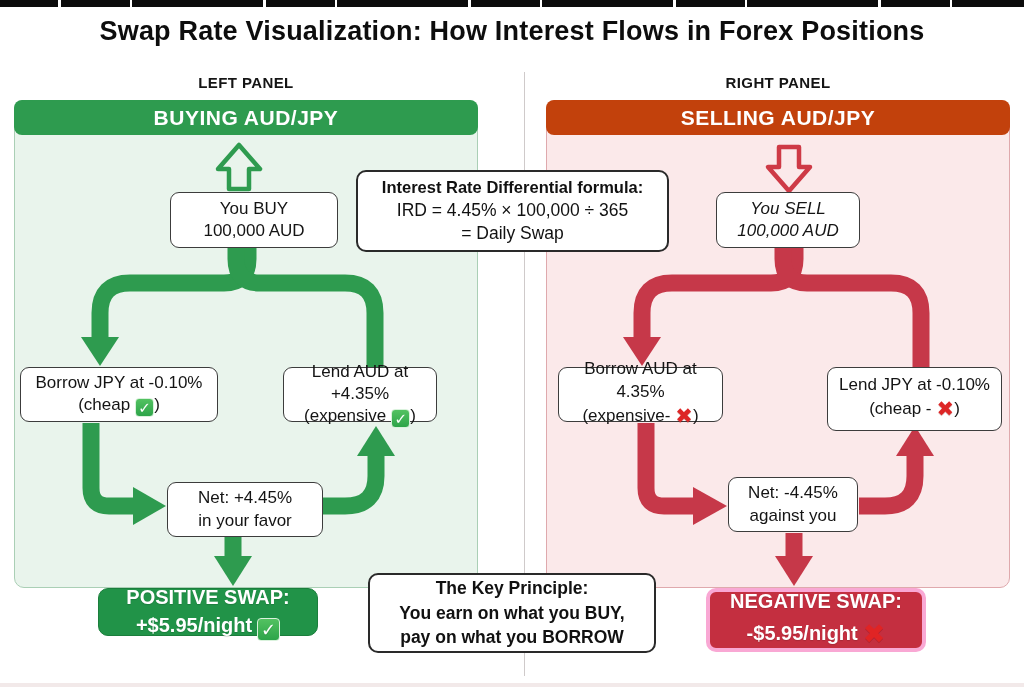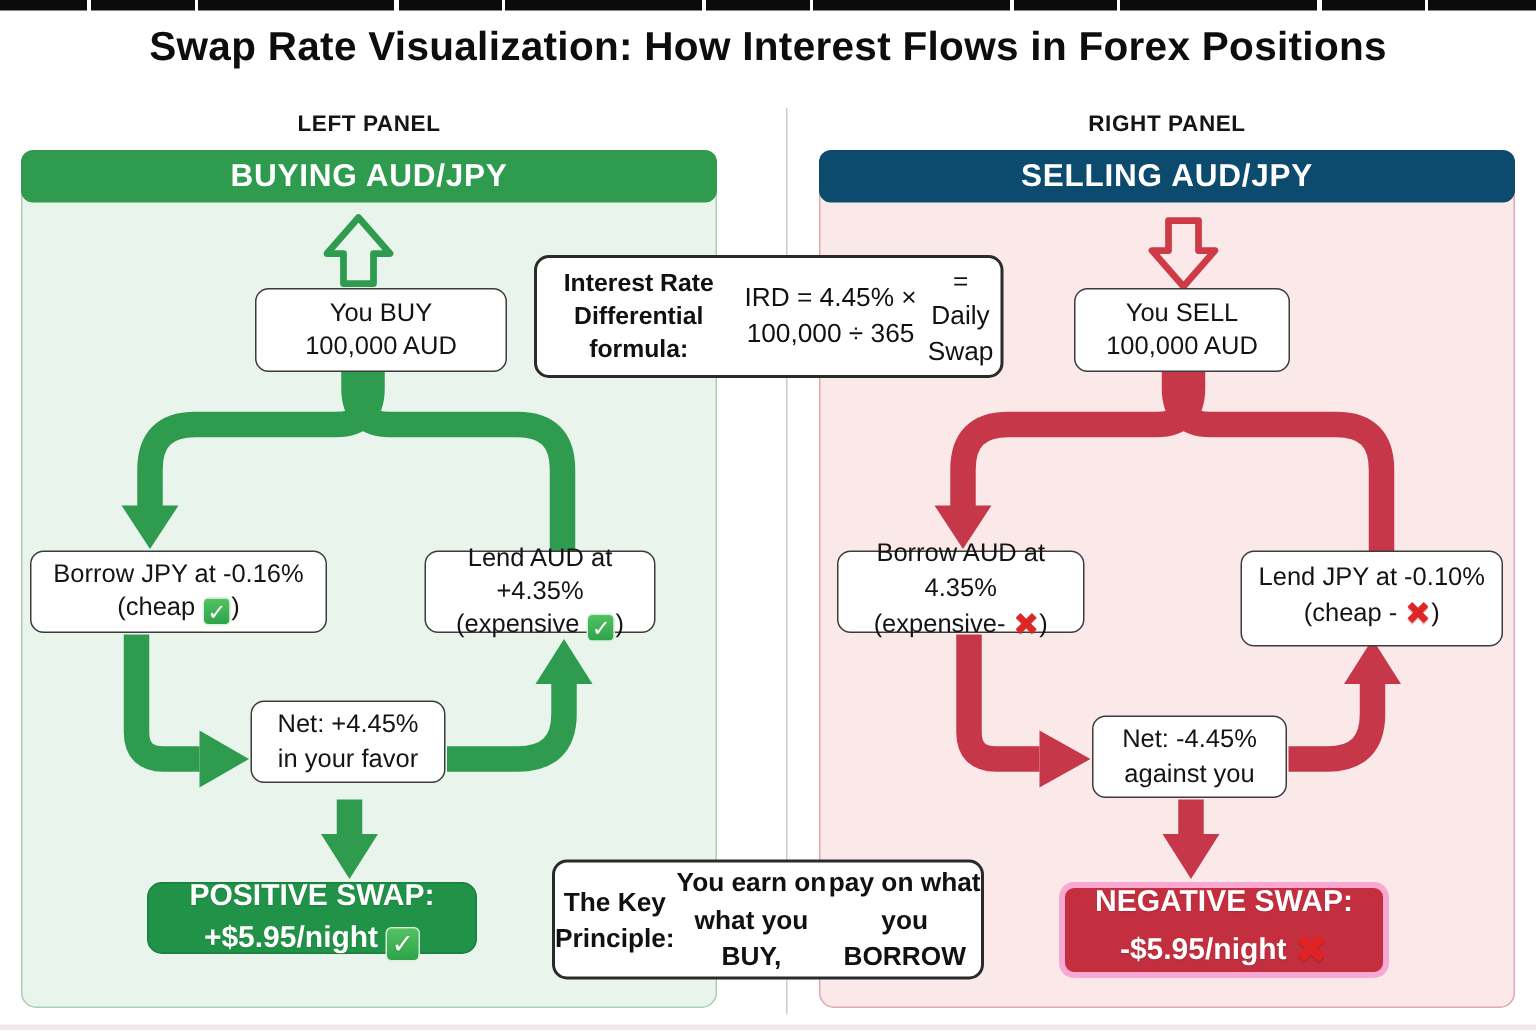--- a/index.html
+++ b/index.html
@@ -15,29 +15,29 @@
   .main-title { position:absolute; left:0; top:16px; width:1024px; text-align:center;
                 font-size:27px; font-weight:bold; color:#0d0d0d; letter-spacing:0.2px; }
 
   .panel-label { position:absolute; top:74px; width:464px; text-align:center;
                  font-size:15px; font-weight:bold; color:#151515; letter-spacing:0.4px; }
   .panel-label.left  { left:14px; }
   .panel-label.right { left:546px; }
 
   .divider { position:absolute; left:524px; top:72px; width:1px; height:604px; background:#cfcaca; z-index:0; }
 
-  .panel { position:absolute; top:100px; width:464px; height:572px; border-radius:10px; z-index:1; }
+  .panel { position:absolute; top:100px; width:464px; height:488px; border-radius:10px; z-index:1; }
   .panel.green { left:14px;  background:#E9F4EC; border:1.5px solid #aacfb5; }
   .panel.red   { left:546px; background:#FBE9EA; border:1.5px solid #dfa9ad; }
 
   .panel-header { position:absolute; left:-1px; top:-1px; width:464px; height:35px;
                   border-radius:8px; display:flex; align-items:center; justify-content:center;
                   color:#fff; font-weight:bold; font-size:21px; letter-spacing:0.5px; }
   .panel.green .panel-header { background:#2E9B4F; }
-  .panel.red   .panel-header { background:#0c4a6e; }
+  .panel.red   .panel-header { background:#c2410c; }
 
   .flow-svg { position:absolute; left:0; top:0; width:464px; height:572px; z-index:2; pointer-events:none; }
   .flow-svg path.pipe { fill:none; stroke-width:17; }
   .panel.green .pipe, .panel.green .head { stroke:#2E9B4F; }
   .panel.green .head { fill:#2E9B4F; stroke:none; }
   .panel.red .pipe { stroke:#C63849; }
   .panel.red .head { fill:#C63849; }
   .hollow { fill:none; stroke-width:4.5; stroke-linejoin:round; }
   .panel.green .hollow { stroke:#2E9B4F; }
   .panel.red   .hollow { stroke:#CE3A46; }
@@ -48,21 +48,21 @@
               color:#141414; }
 
   .result-box { position:absolute; z-index:3; border-radius:10px; display:flex; flex-direction:column;
                 align-items:center; justify-content:center; text-align:center;
                 color:#fff; font-weight:bold; font-size:20px; line-height:1.4;
                 text-shadow:0 1px 1px rgba(0,0,0,0.15); }
   .result-box.green { background:#219348; border:1px solid #1b7e3c; }
   .result-box.red   { background:#C42F40; border:4px solid #f9a8d4; }
 
   .center-box { position:absolute; z-index:4; background:#fff; border:2px solid #2a2a2a;
-                border-radius:10px; display:flex; align-items:center;
+                border-radius:10px; display:flex; flex-direction:column; align-items:center;
                 justify-content:center; text-align:center; color:#111; }
   .formula-box { left:356px; top:170px; width:313px; height:82px; font-size:17.5px; line-height:1.35; }
   .formula-box .b1 { font-weight:bold; font-size:16.5px; }
   .principle-box { left:368px; top:573px; width:288px; height:80px; font-weight:bold;
                    font-size:17.5px; line-height:1.4; }
 
   .check { display:inline-block; width:19px; height:19px; margin-left:5px;
            background:linear-gradient(#53c261,#2da449); border:1px solid #d9f2dc;
            border-radius:4px; color:#fff; font:bold 15px/18px "DejaVu Sans", sans-serif;
            text-align:center; vertical-align:-3px; }
@@ -138,46 +138,46 @@
     </svg>
 
   </div>
 
   <div class="info-box" style="left:170px; top:192px; width:168px; height:56px;">
     <div>You BUY</div>
     <div>100,000 AUD</div>
   </div>
 
   <div class="info-box" style="left:20px; top:367px; width:198px; height:55px;">
-    <div>Borrow JPY at -0.16%</div>
+    <div>Borrow JPY at -0.10%</div>
     <div>
       <span>(cheap</span><span class="check">✓</span><span>)</span>
     </div>
   </div>
 
   <div class="info-box" style="left:283px; top:367px; width:154px; height:55px;">
     <div>Lend AUD at +4.35%</div>
     <div>
       <span>(expensive</span><span class="check">✓</span><span>)</span>
     </div>
   </div>
 
-  <div class="info-box" style="left:167px; top:467px; width:130px; height:55px;">
+  <div class="info-box" style="left:167px; top:482px; width:156px; height:55px;">
     <div>Net: +4.45%</div>
     <div>in your favor</div>
   </div>
 
   <div class="result-box green" style="left:98px; top:588px; width:220px; height:48px;">
     <div>POSITIVE SWAP:</div>
     <div>
       <span>+$5.95/night</span><span class="check lg">✓</span>
     </div>
   </div>
 
-  <div class="info-box" style="left:716px; top:192px; width:144px; height:56px;">
+  <div class="info-box" style="left:716px; top:192px; width:144px; height:56px;font-style:italic;">
     <div>You SELL</div>
     <div>100,000 AUD</div>
   </div>
 
   <div class="info-box" style="left:558px; top:367px; width:165px; height:55px;">
     <div>Borrow AUD at 4.35%</div>
     <div>
       <span>(expensive-</span><span class="cross">✖</span><span>)</span>
     </div>
   </div>

